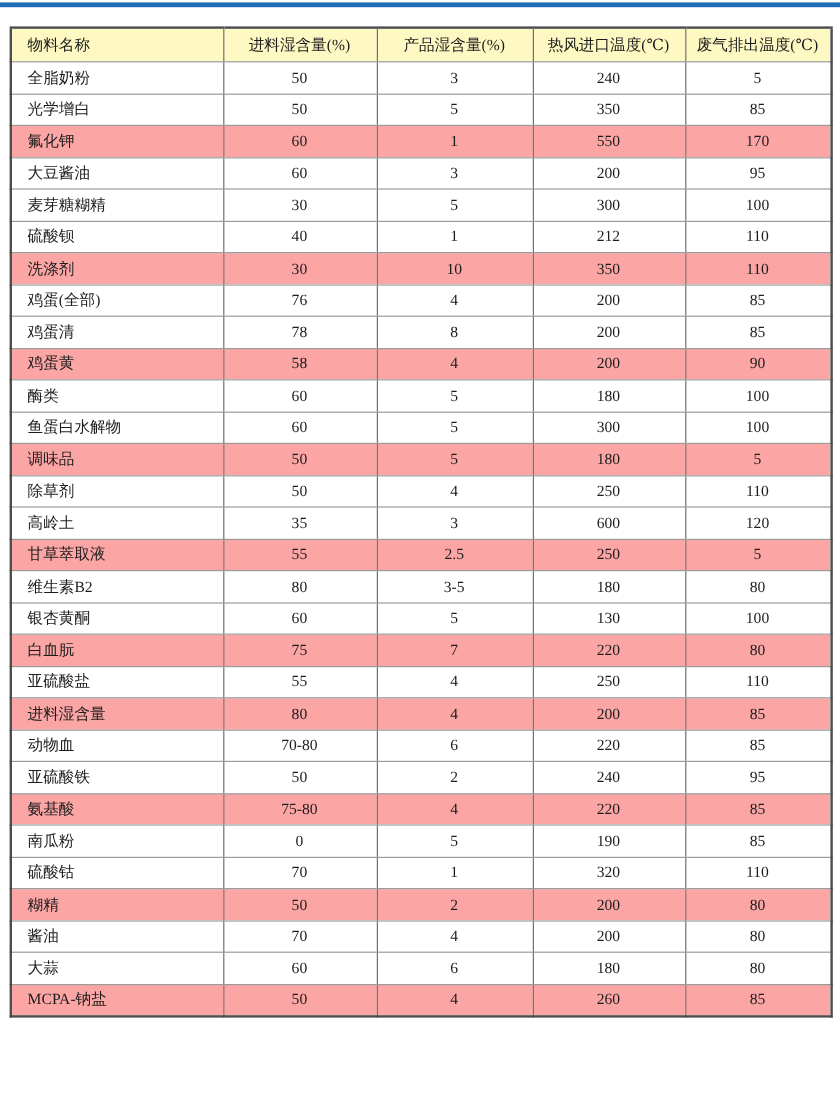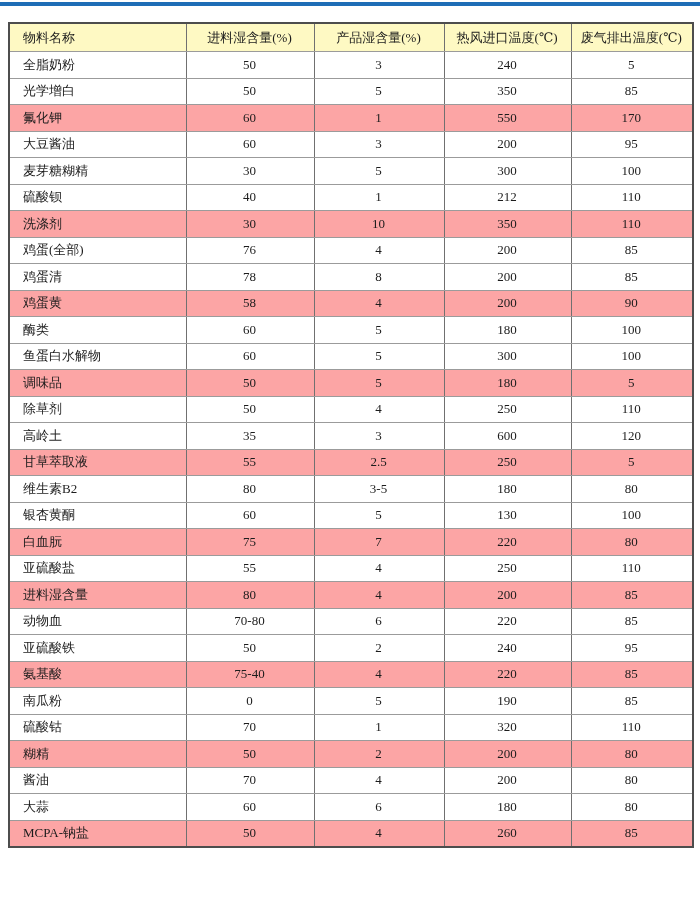--- a/index.html
+++ b/index.html
@@ -232,21 +232,21 @@
         </tr>
         <tr>
           <td class="name-col">亚硫酸铁</td>
           <td class="num-col">50</td>
           <td class="num-col">2</td>
           <td class="num-col">240</td>
           <td class="num-col">95</td>
         </tr>
         <tr class="stripe">
           <td class="name-col">氨基酸</td>
-          <td class="num-col">75-40</td>
+          <td class="num-col">75-80</td>
           <td class="num-col">4</td>
           <td class="num-col">220</td>
           <td class="num-col">85</td>
         </tr>
         <tr>
           <td class="name-col">南瓜粉</td>
           <td class="num-col">0</td>
           <td class="num-col">5</td>
           <td class="num-col">190</td>
           <td class="num-col">85</td>

